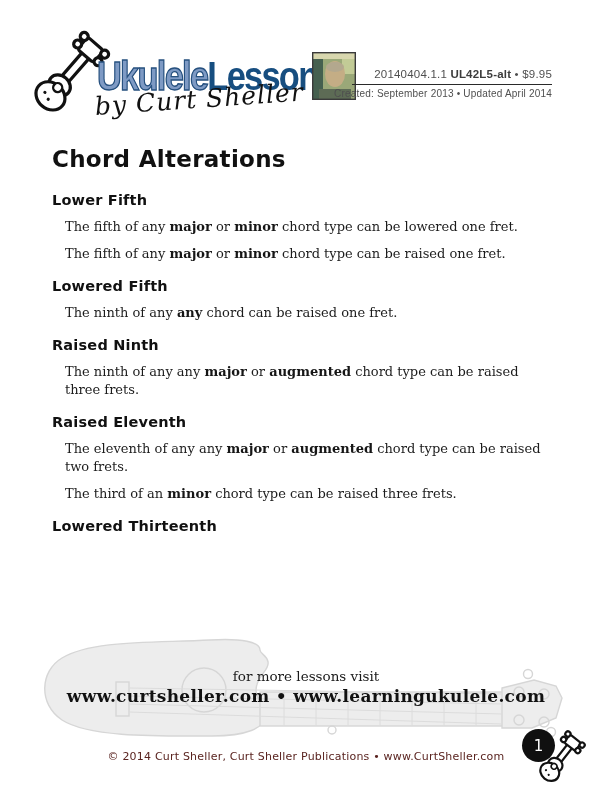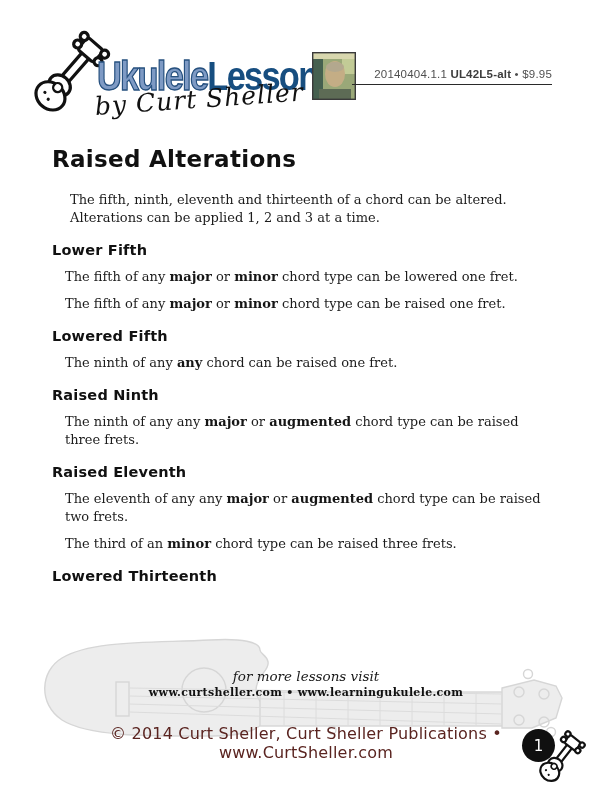--- a/index.html
+++ b/index.html
@@ -47,25 +47,25 @@
     margin:14px 0 0 0; font-family:"DejaVu Sans", sans-serif;
     font-weight:700; font-size:14.5px; line-height:18px; color:#111;
     letter-spacing:.2px;
   }
   .sec-para { margin:9px 0 0 13px; font-size:13px; line-height:18px; width:492px; }
   .sec-para b, .intro-para b { font-weight:700; color:#161616; }
 
   
   .watermark { position:absolute; left:32px; top:636px; }
   .promo { position:absolute; left:52px; top:668px; width:508px; text-align:center; }
-  .promo-line1 { font-style:italic; font-size:13.5px; color:#1a1a1a; margin:0; }
-  .promo-line2 { font-weight:700; font-size:11px; color:#111; margin:2px 0 0 0; letter-spacing:.3px; }
+  .promo-line1 { font-size:13.5px; color:#1a1a1a; margin:0; }
+  .promo-line2 { font-weight:700; font-size:17px; color:#111; margin:2px 0 0 0; letter-spacing:.3px; }
   .copyright {
-    position:absolute; left:52px; top:724px; width:508px; text-align:center;
-    font-family:"DejaVu Sans", sans-serif; font-size:16px;
+    position:absolute; left:52px; top:750px; width:508px; text-align:center;
+    font-family:"DejaVu Sans", sans-serif; font-size:11px;
     color:#5a2420; letter-spacing:.2px;
   }
   .page-badge {
     position:absolute; left:522px; top:729px; width:33px; height:33px;
     background:#101010; border-radius:50%;
     display:flex; align-items:center; justify-content:center;
     font-family:"DejaVu Sans", sans-serif; font-size:15px; color:#ffffff;
   }
   .badge-uke { position:absolute; left:537px; top:733px; overflow:visible; }
 </style>
@@ -104,26 +104,26 @@
       <rect x="0" y="0" width="44" height="7" fill="#d8d7ae"></rect>
       <ellipse cx="23" cy="22" rx="10" ry="13" fill="#c4ad85"></ellipse>
       <ellipse cx="23" cy="15" rx="9" ry="5" fill="#b3a88e"></ellipse>
       <rect x="7" y="37" width="32" height="11" fill="#5d6b55"></rect>
       <rect x="0.7" y="0.7" width="42.6" height="46.6" fill="none" stroke="#3a3a3a" stroke-width="1.4"></rect>
     </svg>
 
     <div class="header-meta">
       <div class="meta-line1"><span>20140404.1.1</span> <b>UL42L5-alt</b> <span>• $9.95</span></div>
       <hr class="meta-rule">
+      <div class="meta-line2">Created: September 2013 • Updated April 2014</div>
     </div>
   </div>
 
   <div class="content">
-    <h1 class="doc-title">Raised Alterations</h1>
-    <p class="intro-para">The fifth, ninth, eleventh and thirteenth of a chord can be altered. Alterations can be applied 1, 2 and 3 at a time.</p>
+    <h1 class="doc-title">Chord Alterations</h1>
 
     <h2 class="sec-heading">Lower Fifth</h2>
     <p class="sec-para">The fifth of any <b>major</b> or <b>minor</b> chord type can be lowered one fret.</p>
 
     <p class="sec-para">The fifth of any <b>major</b> or <b>minor</b> chord type can be raised one fret.</p>
 
     <h2 class="sec-heading">Lowered Fifth</h2>
     <p class="sec-para">The ninth of any <b>any</b> chord can be raised one fret.</p>
 
     <h2 class="sec-heading">Raised Ninth</h2>

